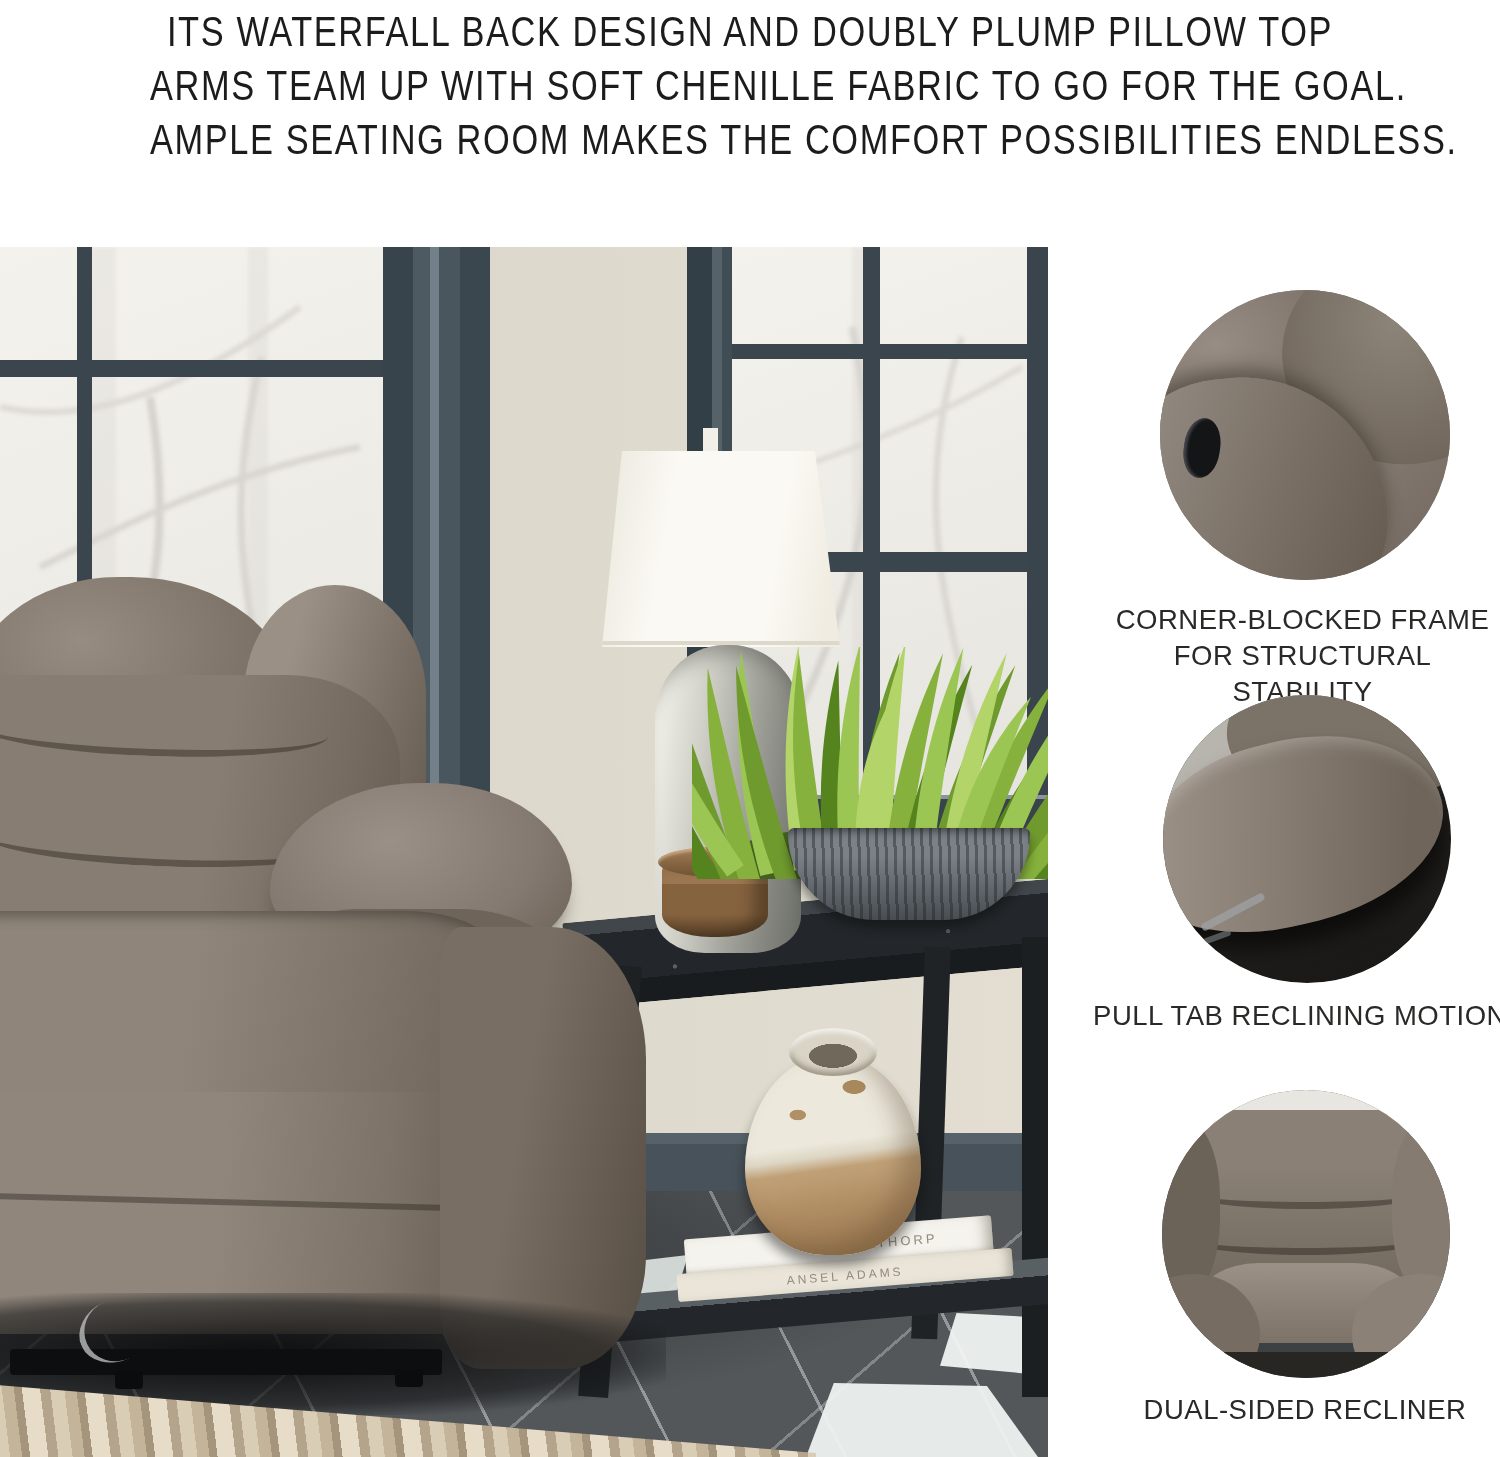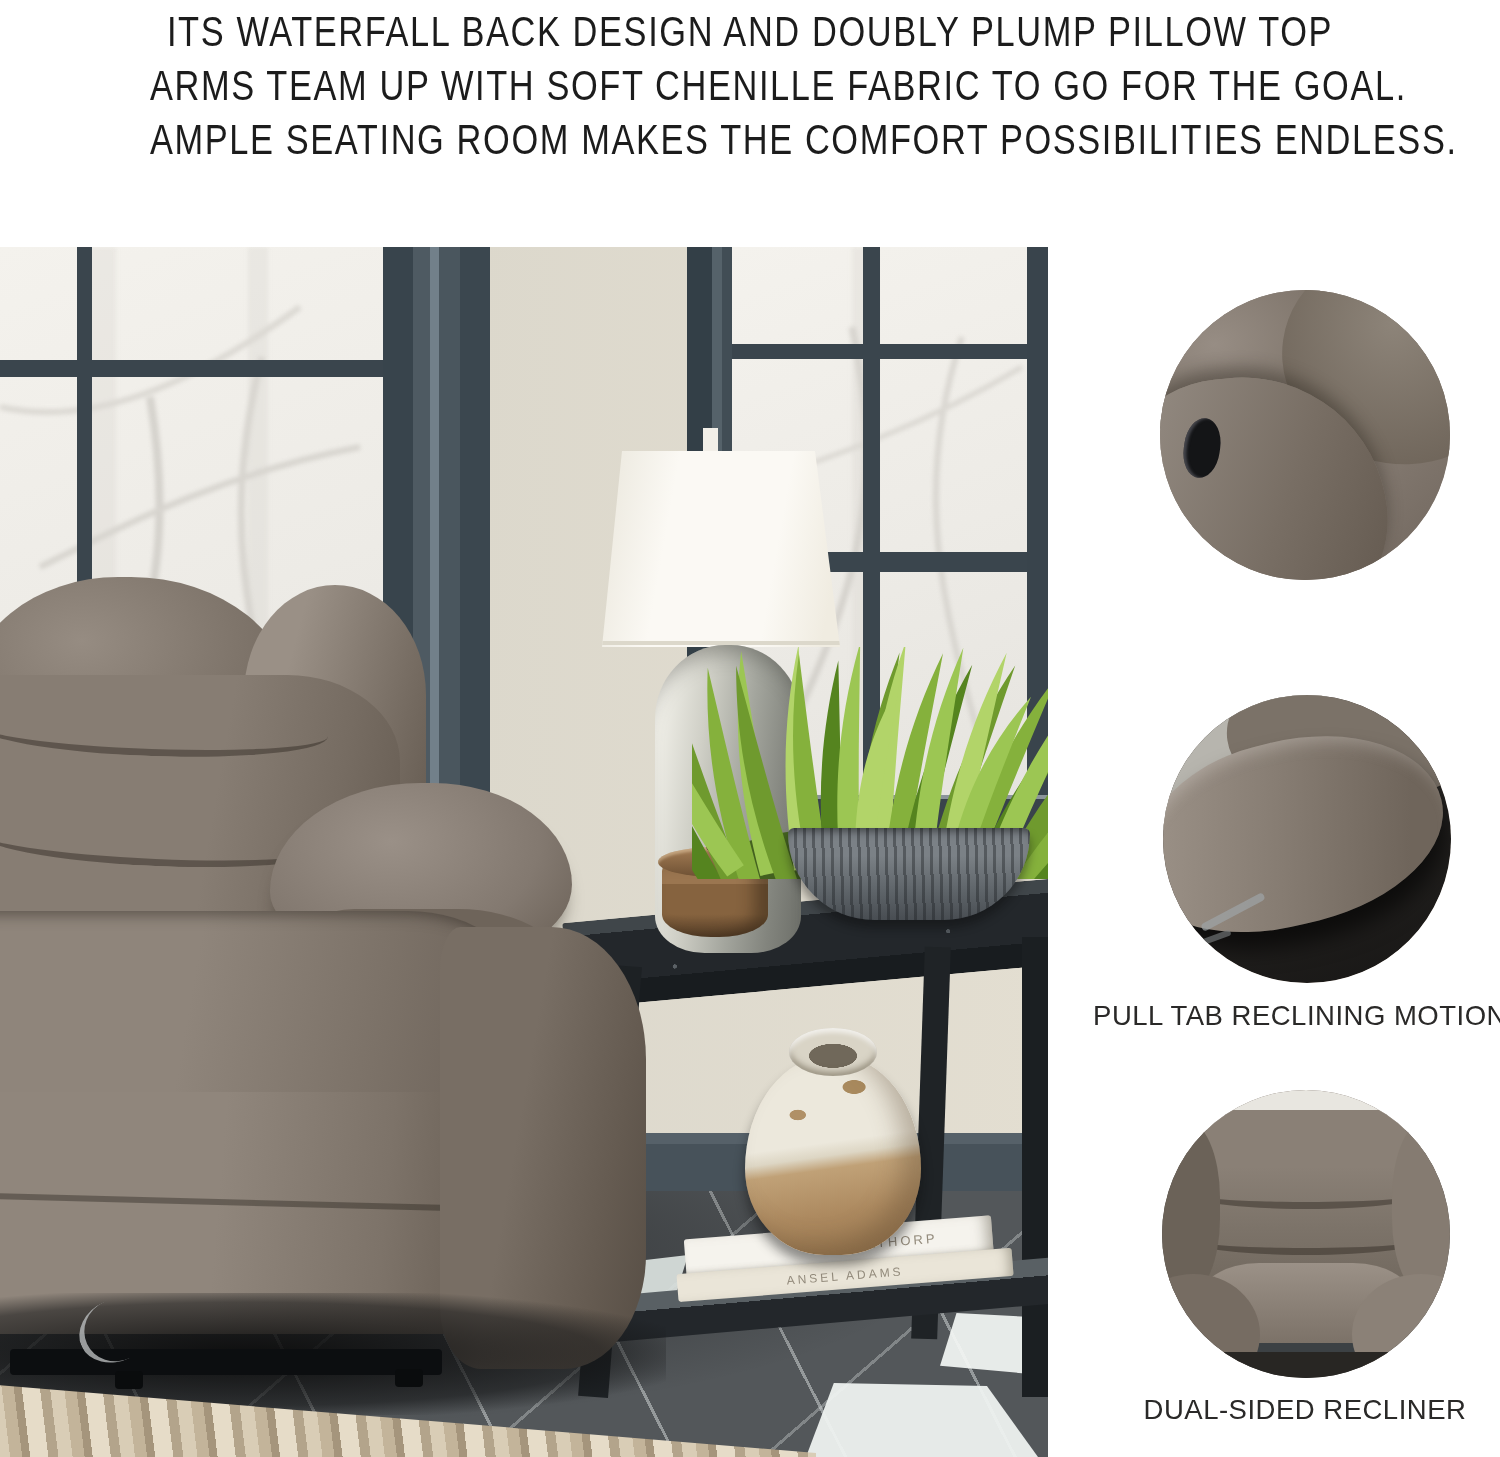--- a/index.html
+++ b/index.html
@@ -229,20 +229,21 @@
     <div class="abs speck" style="left:42%;top:-14%;width:82%;height:74%;border-radius:50%;
          transform:rotate(8deg);background:radial-gradient(at 45% 35%, #8d8479, #6e6459 80%);"></div>
     <div class="abs speck" style="left:-18%;top:30%;width:96%;height:88%;
          border-radius:45% 55% 40% 40% / 50% 60% 45% 40%;transform:rotate(-6deg);
          background:linear-gradient(115deg,#90877e 18%,#786e64 60%,#655b51 95%);
          box-shadow:0 -10px 16px rgba(40,34,28,.4);"></div>
     <div class="abs" style="left:24px;top:128px;width:36px;height:60px;
          border-radius:50%/46%;background:#141517;transform:rotate(8deg);
          box-shadow:inset 3px 0 3px rgba(110,110,118,.55);"></div>
   </div>
+  <div class="cap abs" style="left:1115px;top:602px;width:375px;">CORNER-BLOCKED FRAME FOR STRUCTURAL STABILITY</div>
 
   <div class="circle" style="left:1163px;top:695px;width:288px;height:288px;">
     <div class="ctx" style="background:linear-gradient(160deg,#4a4845 0%,#242220 55%,#171615 100%);"></div>
     <div class="abs" style="left:-12%;top:-16%;width:72%;height:62%;border-radius:30%;
          transform:rotate(-20deg);background:#b7b5ae;"></div>
     <div class="abs speck" style="left:22%;top:-20%;width:98%;height:58%;border-radius:50%;
          transform:rotate(-8deg);background:#7b7268;"></div>
     <div class="abs speck" style="left:-10%;top:16%;width:108%;height:64%;
          border-radius:48% 52% 50% 50% / 60% 55% 50% 45%;transform:rotate(-14deg);
          background:linear-gradient(105deg,#9b9187 10%,#867c72 48%,#6f655b 85%);

